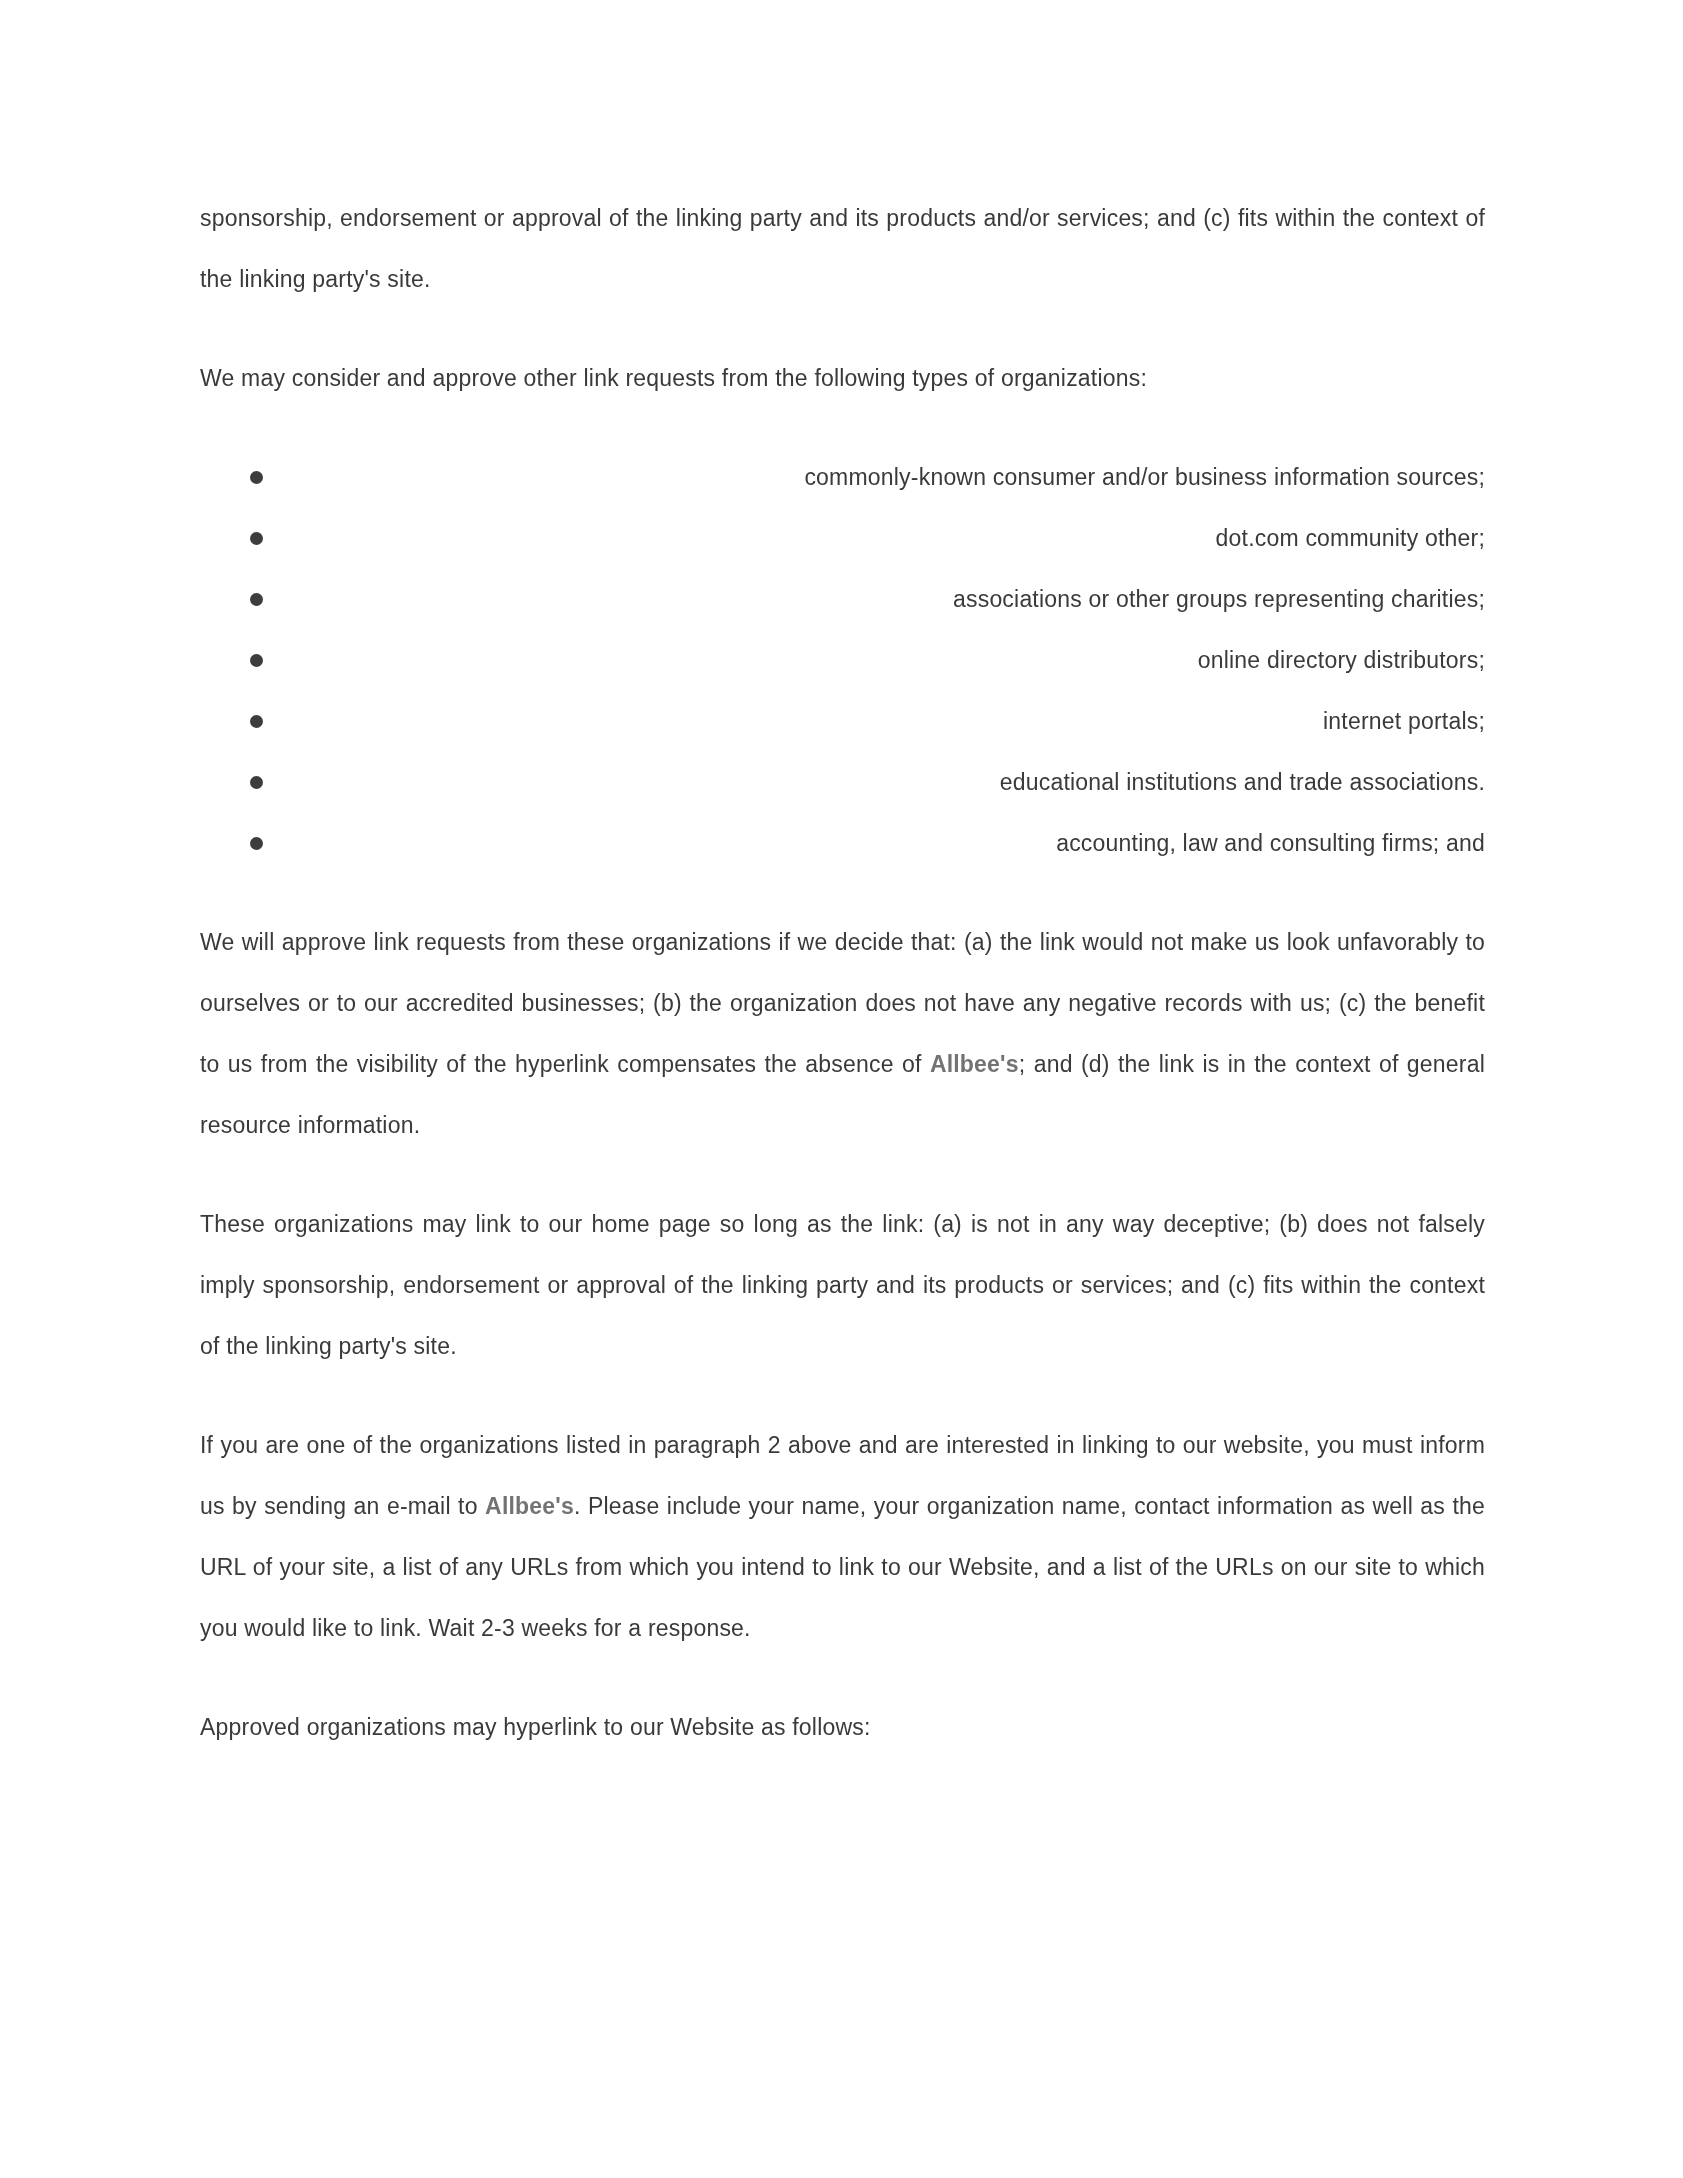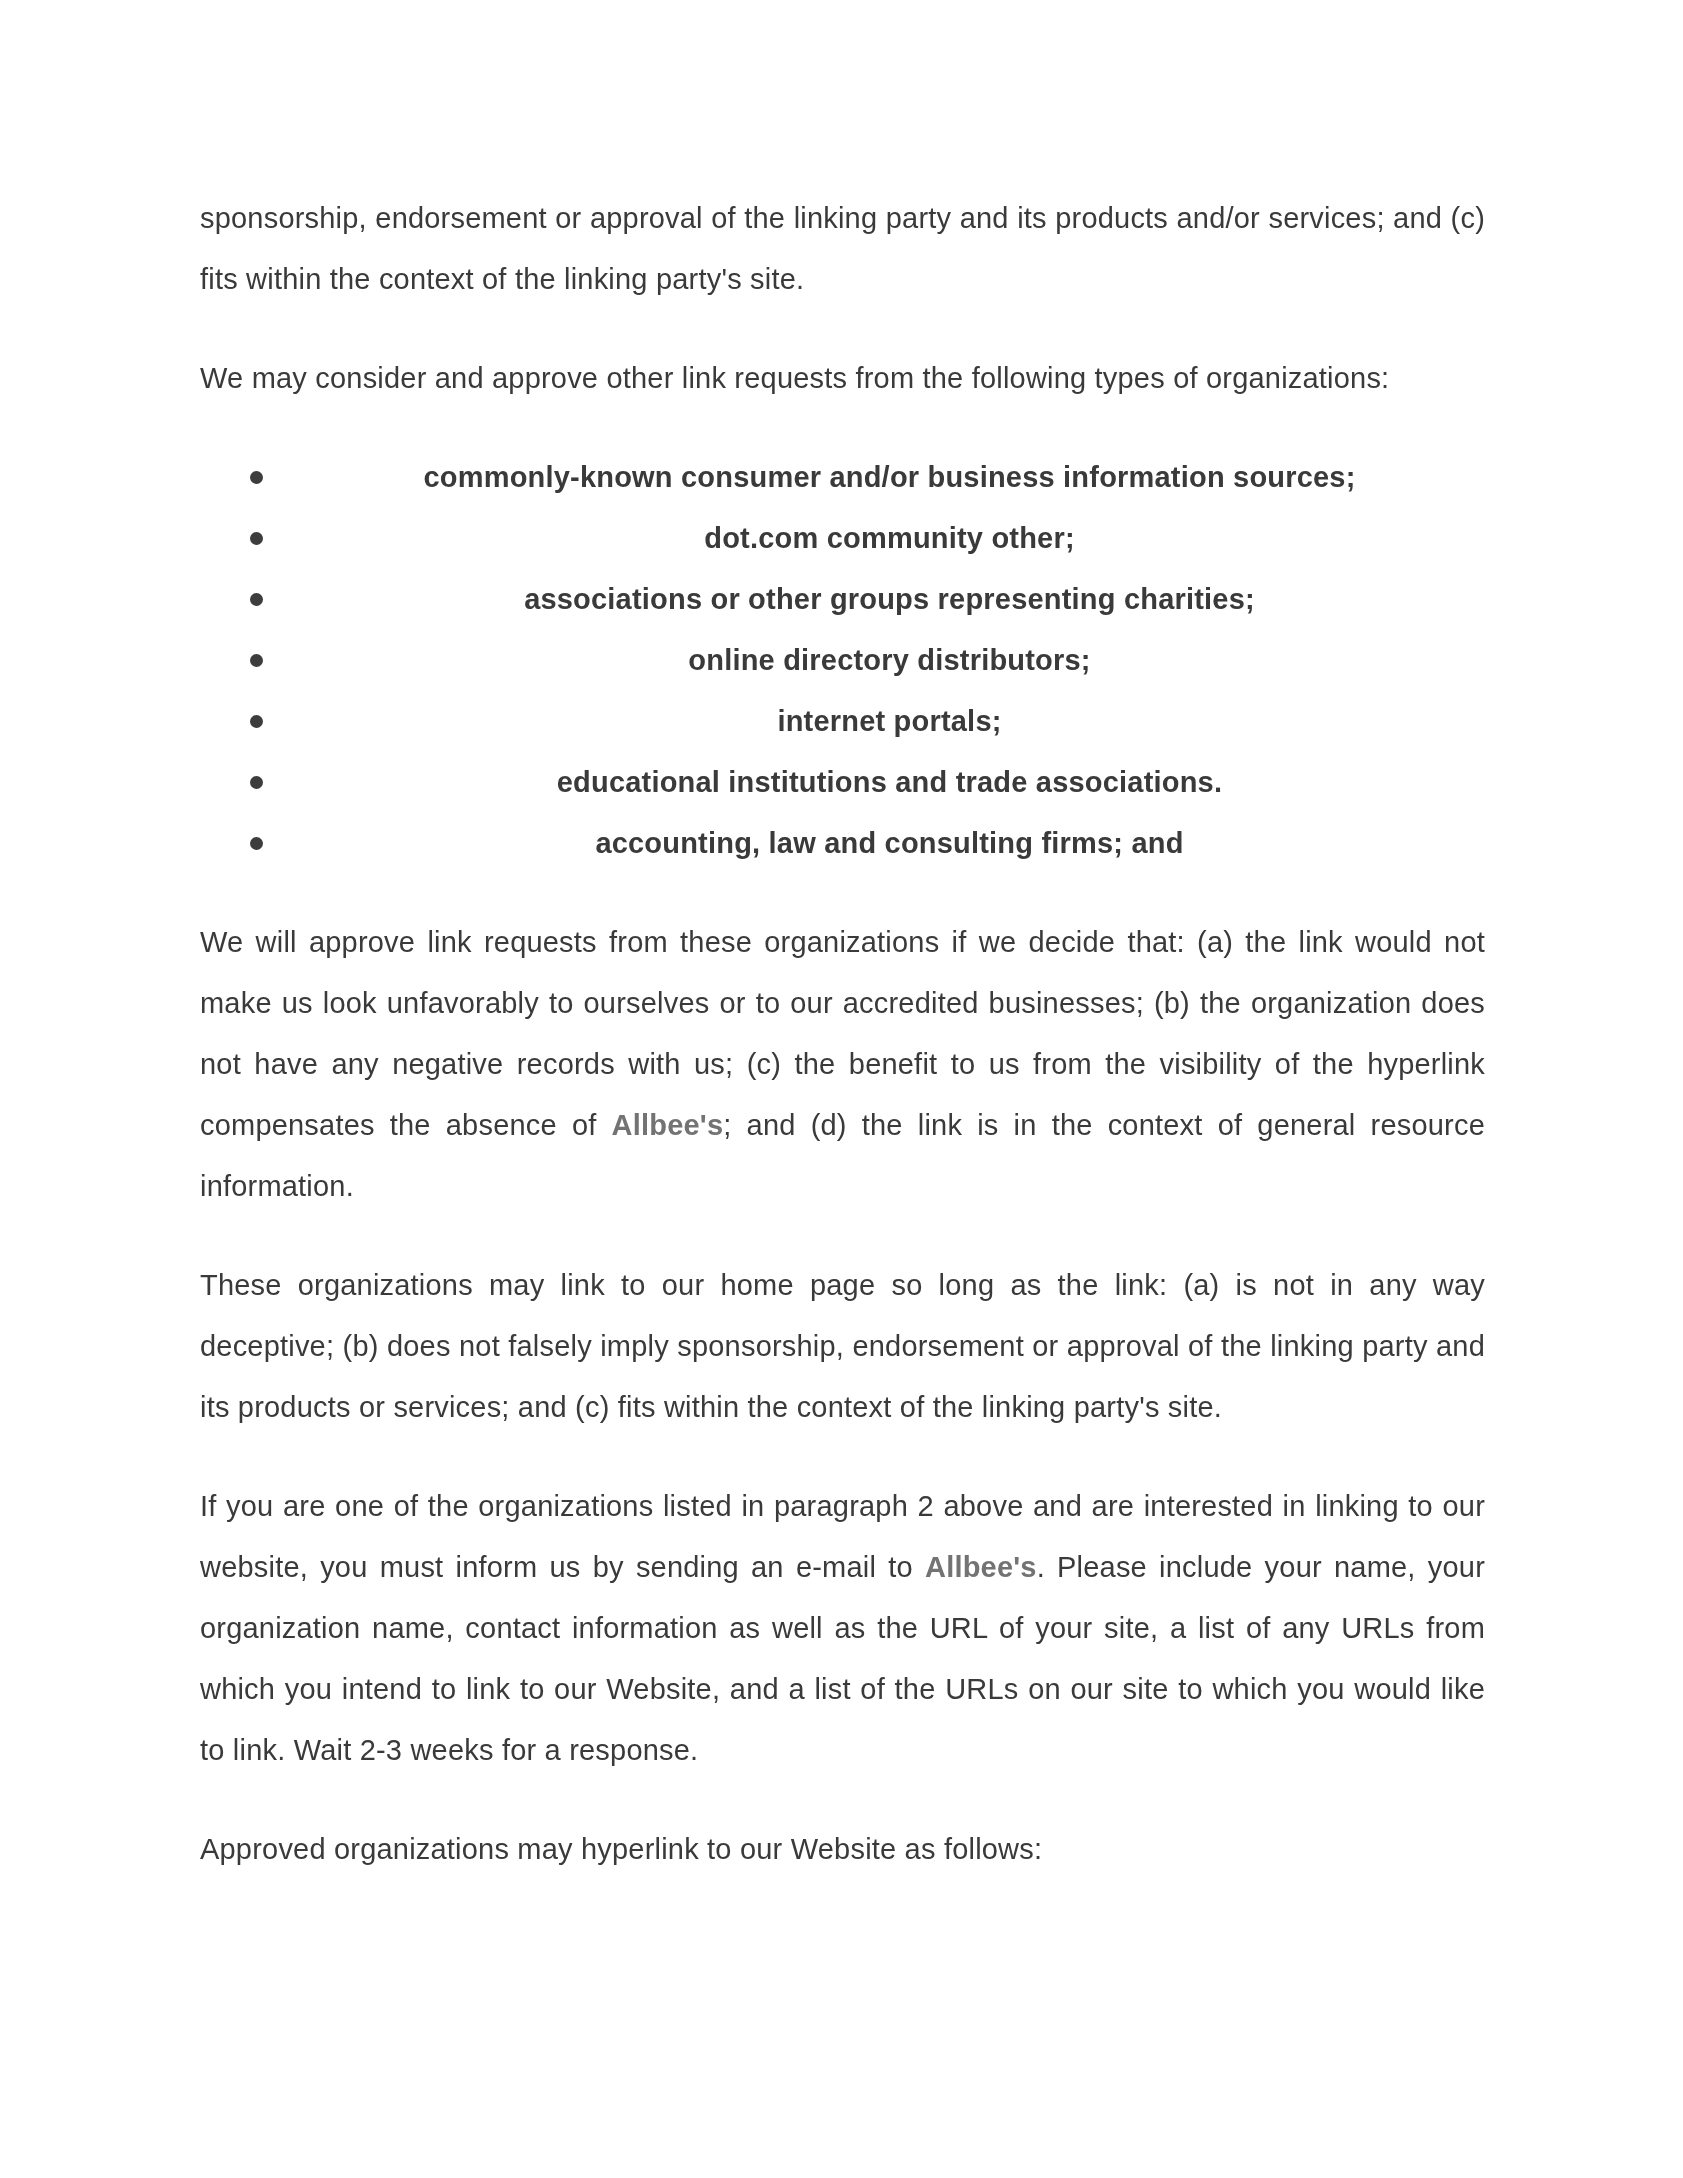--- a/index.html
+++ b/index.html
@@ -8,21 +8,21 @@
     background: #ffffff;
   }
   .page {
     position: relative;
     box-sizing: border-box;
     width: 1683px;
     height: 2178px;
     background: #ffffff;
     padding: 188px 198px 0 200px;
     font-family: "Liberation Sans", "DejaVu Sans", sans-serif;
-    font-size: 29px;
+    font-size: 23px;
     line-height: 61px;
     letter-spacing: 0.2px;
     color: #3a3a3a;
     overflow: hidden;
   }
   .para {
     margin: 0 0 38px 0;
     text-align: justify;
   }
   .para b {
@@ -30,22 +30,21 @@
     color: #737373;
   }
   ul.bullets {
     list-style: none;
     margin: 0 0 38px 0;
     padding: 0;
   }
   ul.bullets li {
     position: relative;
     padding-left: 94px;
-    text-align: center;
-    font-weight: bold;
+    text-align: right;
   }
   ul.bullets li::before {
     content: "";
     position: absolute;
     left: 50px;
     top: 24px;
     width: 13px;
     height: 13px;
     border-radius: 50%;
     background: #3d3d3d;

